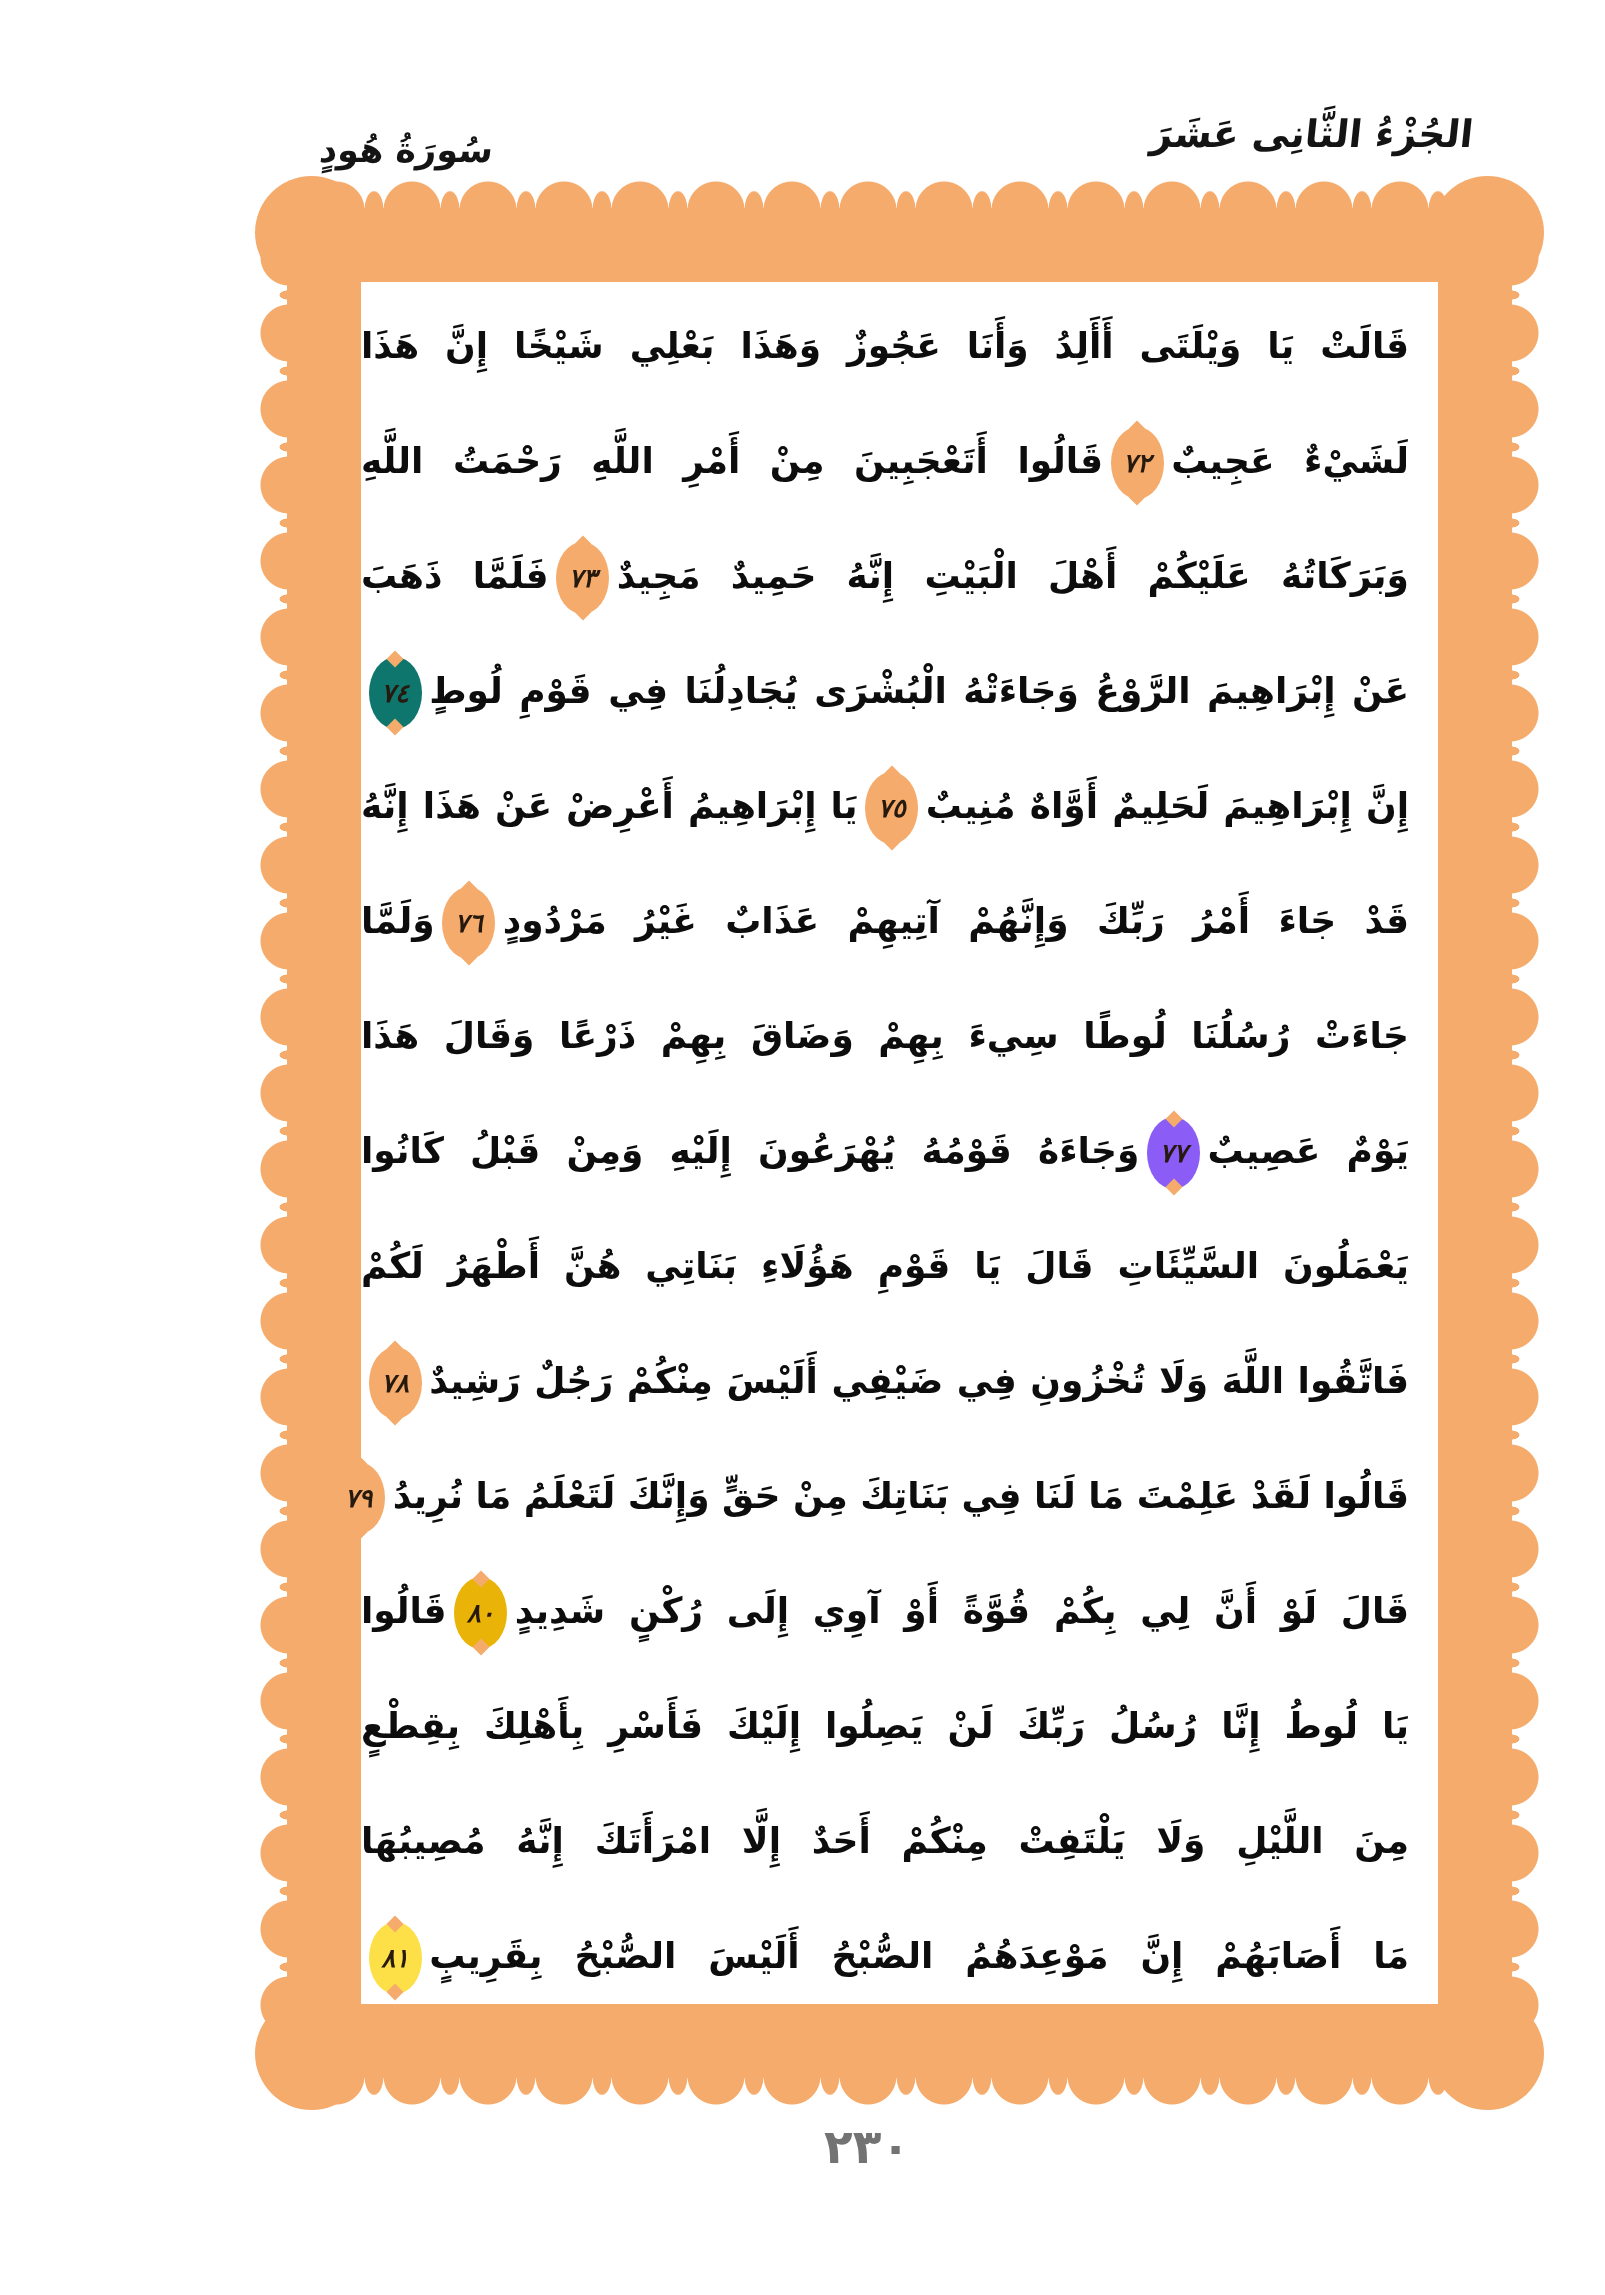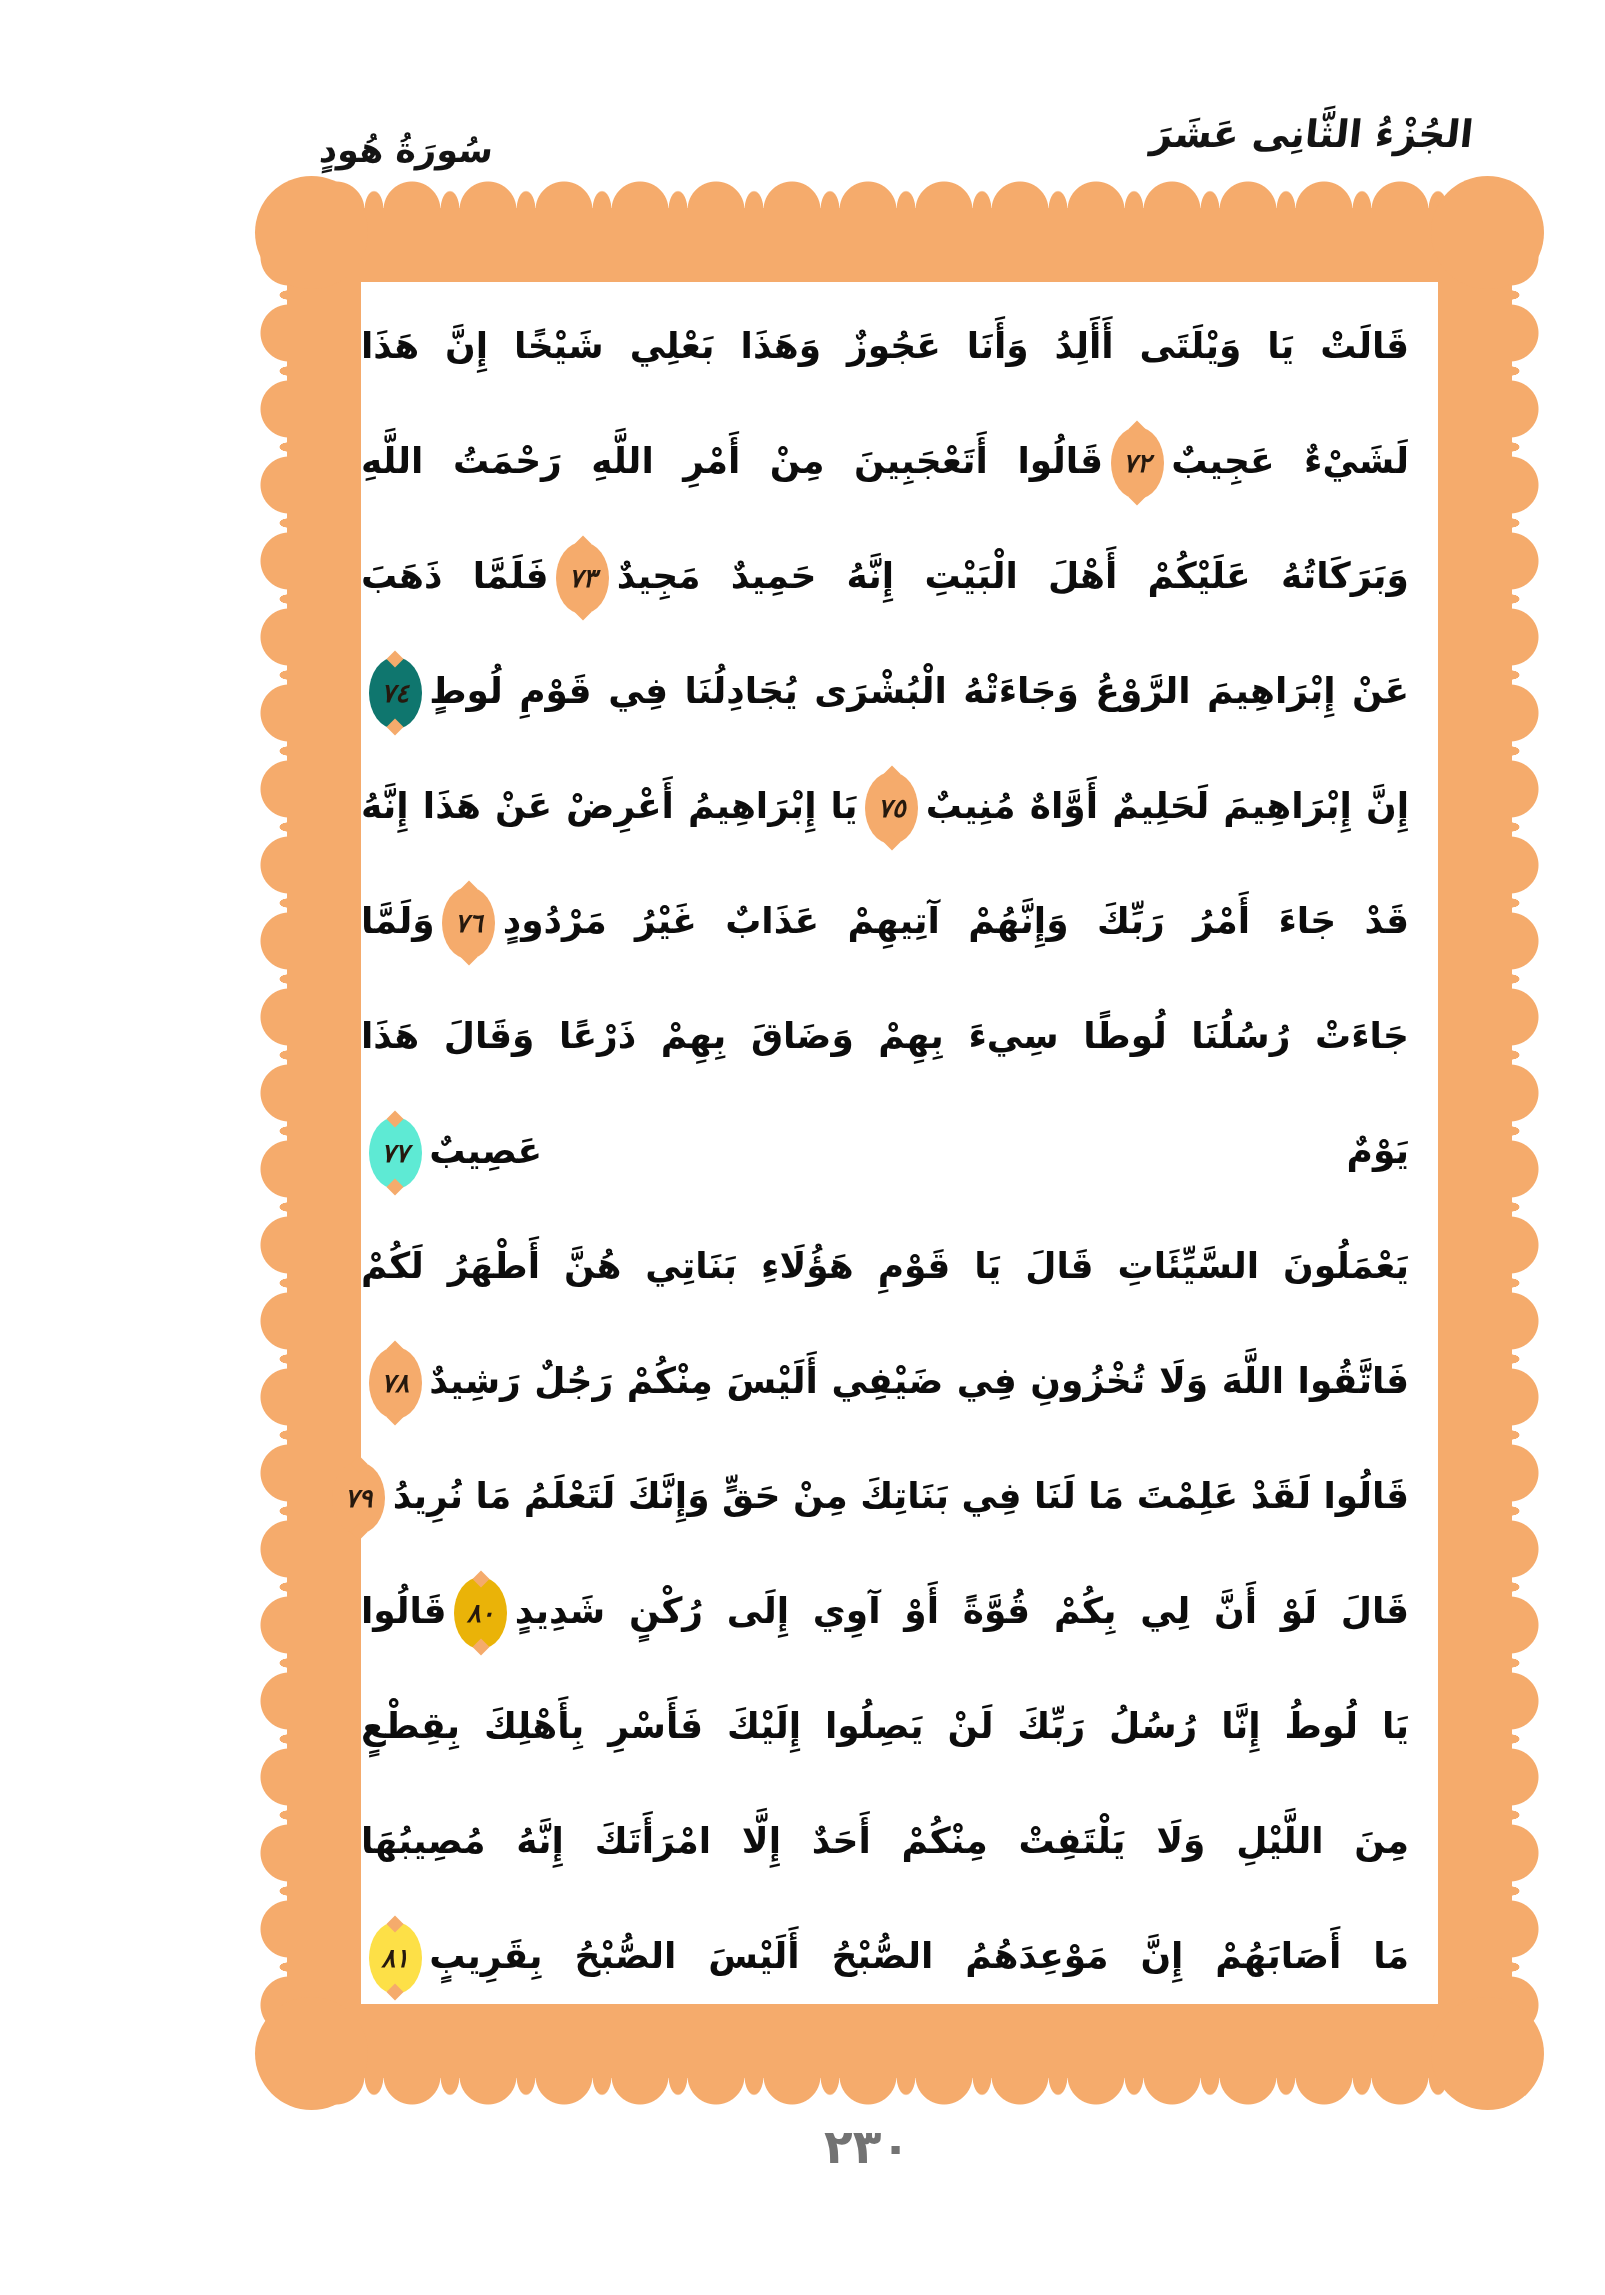--- a/index.html
+++ b/index.html
@@ -110,23 +110,23 @@
     <div class="line"><span class="ayah-text">عَنْ إِبْرَاهِيمَ الرَّوْعُ وَجَاءَتْهُ الْبُشْرَى يُجَادِلُنَا فِي قَوْمِ لُوطٍ</span><span class="verse-marker" style="background: #0f766e;">
         <span class="verse-num">٧٤</span>
       </span></div>
     <div class="line"><span class="ayah-text">إِنَّ إِبْرَاهِيمَ لَحَلِيمٌ أَوَّاهٌ مُنِيبٌ</span><span class="verse-marker" style="background: rgb(245, 171, 108);">
         <span class="verse-num">٧٥</span>
       </span><span class="ayah-text">يَا إِبْرَاهِيمُ أَعْرِضْ عَنْ هَذَا إِنَّهُ</span></div>
     <div class="line"><span class="ayah-text">قَدْ جَاءَ أَمْرُ رَبِّكَ وَإِنَّهُمْ آتِيهِمْ عَذَابٌ غَيْرُ مَرْدُودٍ</span><span class="verse-marker" style="background: rgb(245, 171, 108);">
         <span class="verse-num">٧٦</span>
       </span><span class="ayah-text">وَلَمَّا</span></div>
     <div class="line"><span class="ayah-text">جَاءَتْ رُسُلُنَا لُوطًا سِيءَ بِهِمْ وَضَاقَ بِهِمْ ذَرْعًا وَقَالَ هَذَا</span></div>
-    <div class="line"><span class="ayah-text">يَوْمٌ عَصِيبٌ</span><span class="verse-marker" style="background: #5eead4;">
+    <div class="line"><span class="ayah-text">يَوْمٌ عَصِيبٌ</span><span class="verse-marker" style="background: #8b5cf6;">
         <span class="verse-num">٧٧</span>
-      </span></div>
+      </span><span class="ayah-text">وَجَاءَهُ قَوْمُهُ يُهْرَعُونَ إِلَيْهِ وَمِنْ قَبْلُ كَانُوا</span></div>
     <div class="line"><span class="ayah-text">يَعْمَلُونَ السَّيِّئَاتِ قَالَ يَا قَوْمِ هَؤُلَاءِ بَنَاتِي هُنَّ أَطْهَرُ لَكُمْ</span></div>
     <div class="line"><span class="ayah-text">فَاتَّقُوا اللَّهَ وَلَا تُخْزُونِ فِي ضَيْفِي أَلَيْسَ مِنْكُمْ رَجُلٌ رَشِيدٌ</span><span class="verse-marker" style="background: rgb(245, 171, 108);">
         <span class="verse-num">٧٨</span>
       </span></div>
     <div class="line"><span class="ayah-text">قَالُوا لَقَدْ عَلِمْتَ مَا لَنَا فِي بَنَاتِكَ مِنْ حَقٍّ وَإِنَّكَ لَتَعْلَمُ مَا نُرِيدُ</span><span class="verse-marker" style="background: rgb(245, 171, 108);">
         <span class="verse-num">٧٩</span>
       </span></div>
     <div class="line"><span class="ayah-text">قَالَ لَوْ أَنَّ لِي بِكُمْ قُوَّةً أَوْ آوِي إِلَى رُكْنٍ شَدِيدٍ</span><span class="verse-marker" style="background: #eab308;">
         <span class="verse-num">٨٠</span>
       </span><span class="ayah-text">قَالُوا</span></div>

